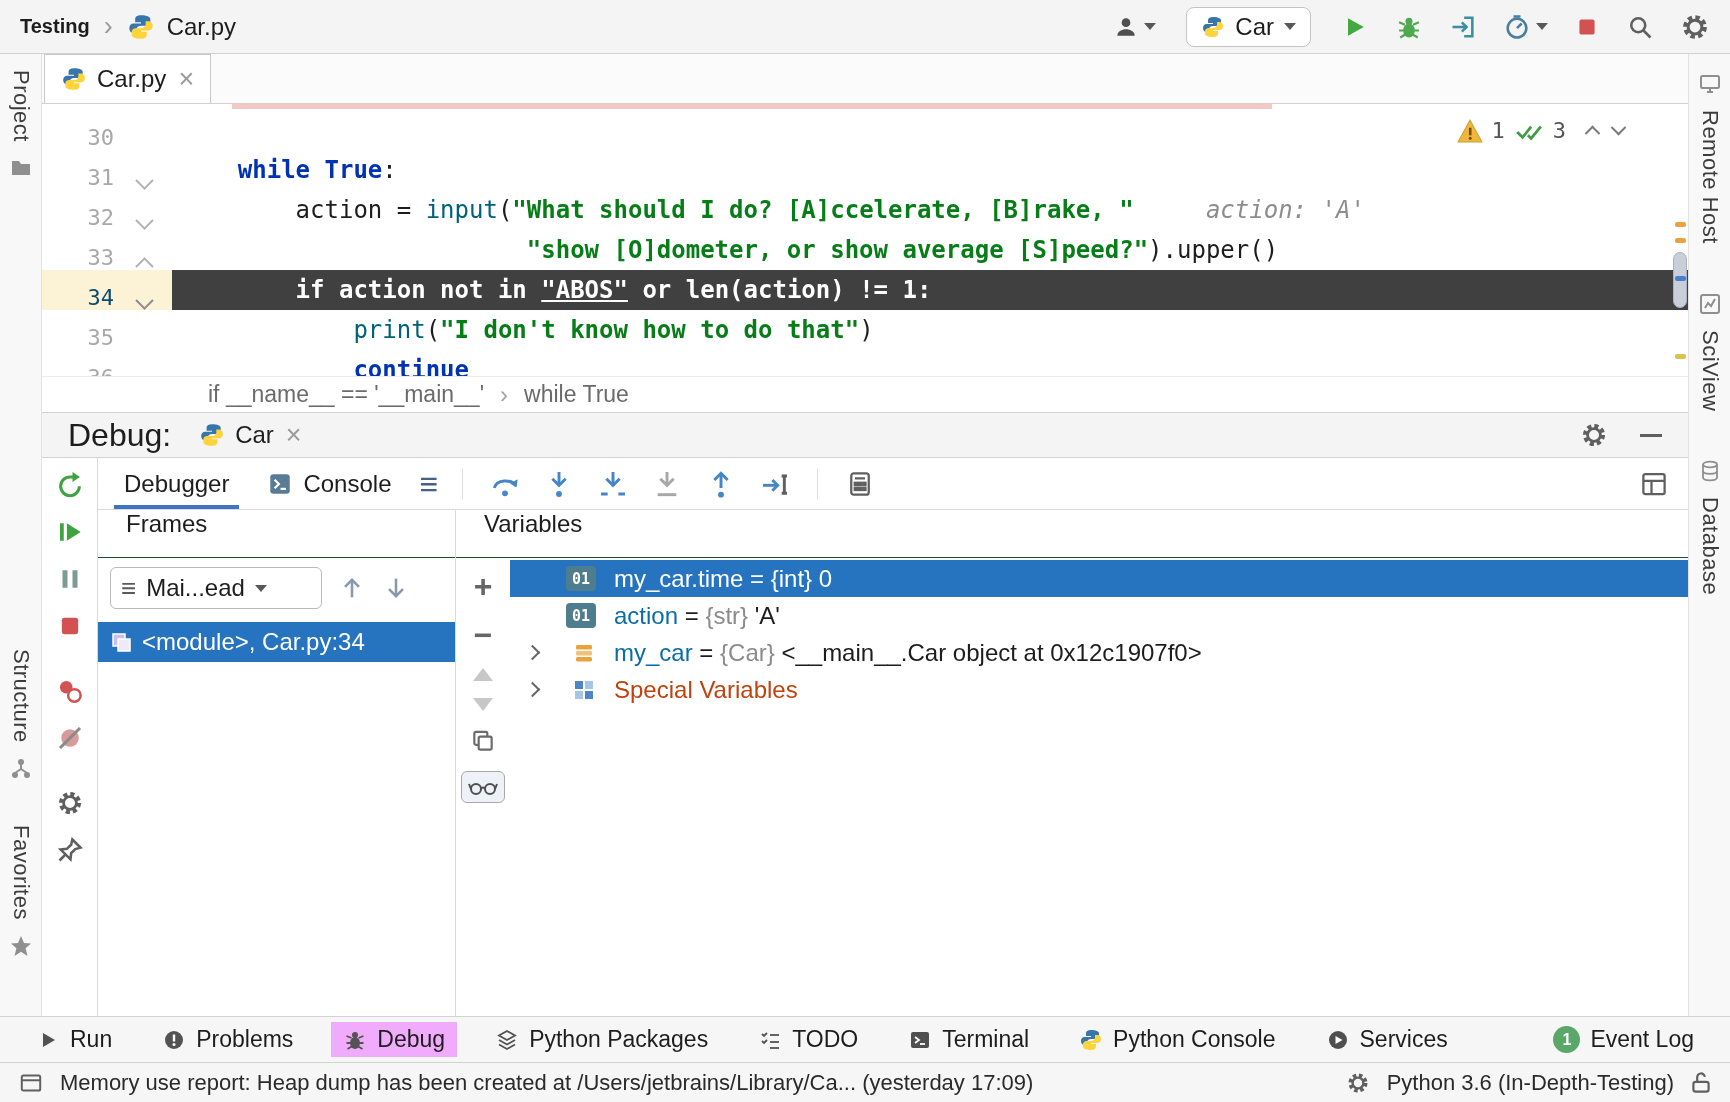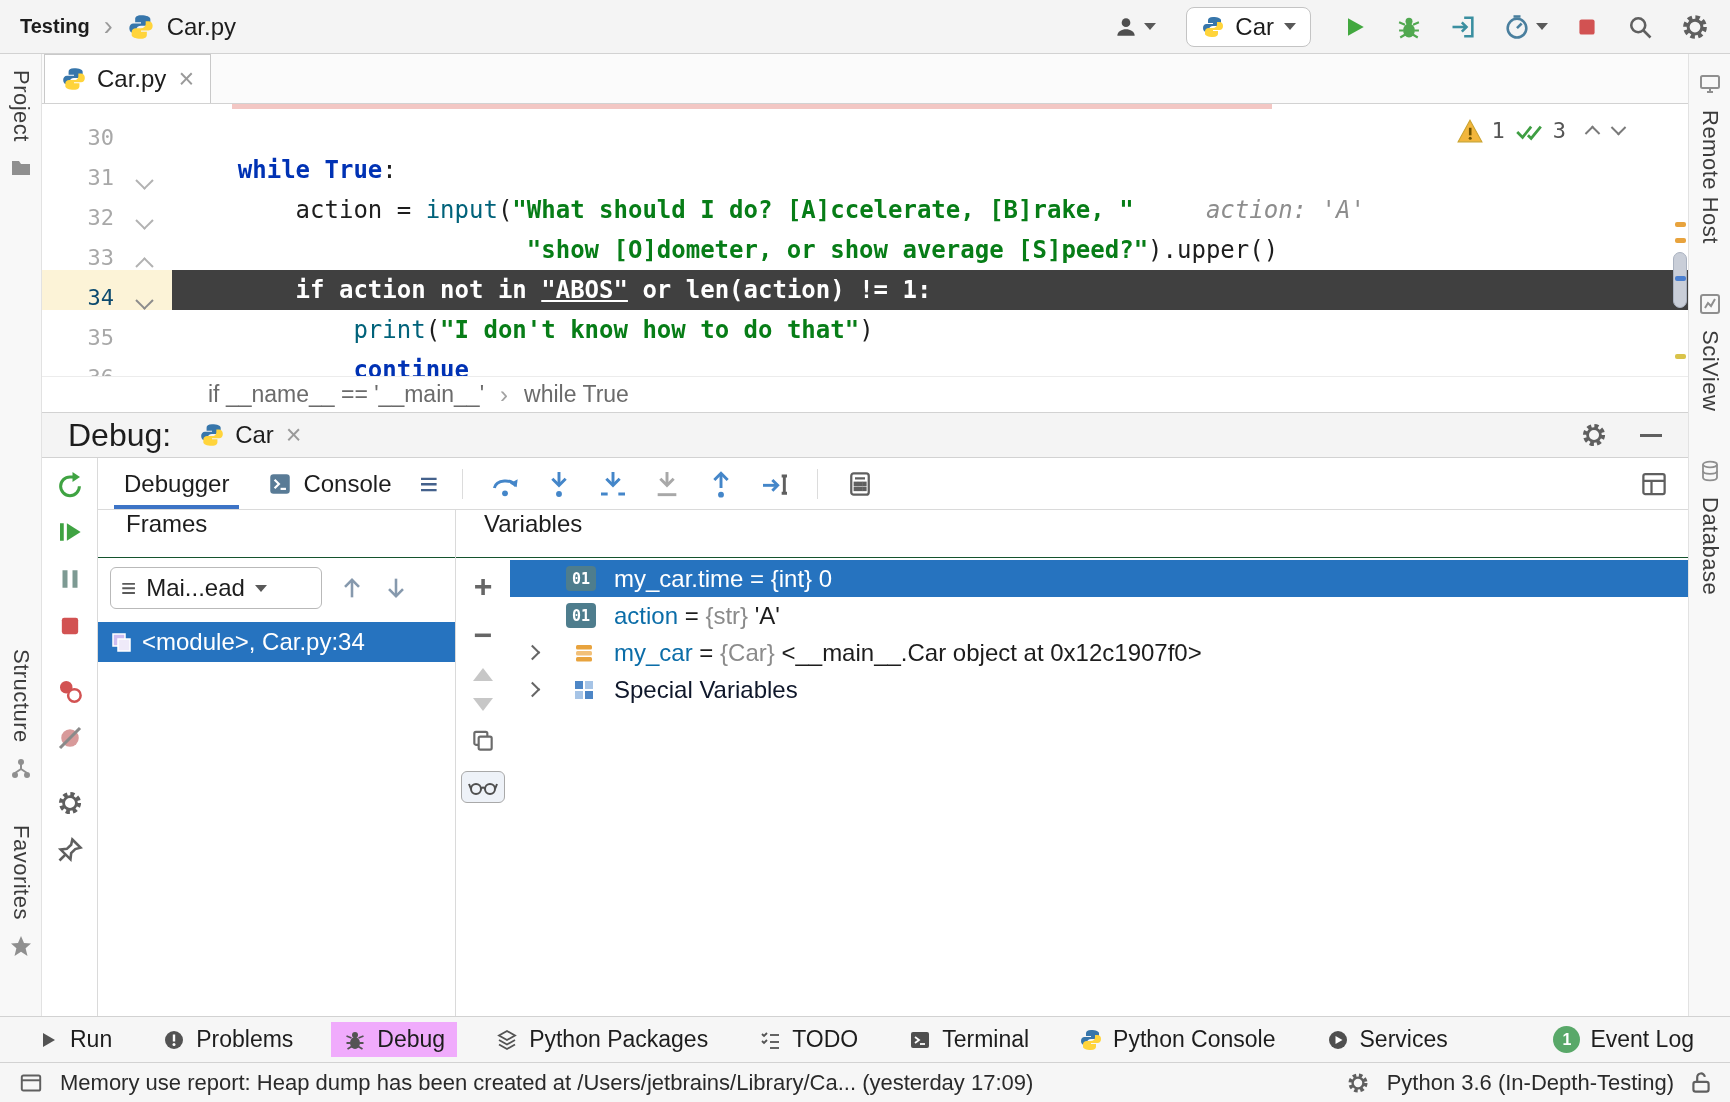--- a/index.html
+++ b/index.html
@@ -114,21 +114,21 @@
   .vars-list{flex:1;padding-top:2px}
   .var-row{height:37px;display:flex;align-items:center;padding-left:8px;font-size:24px;white-space:pre}
   .var-row.selected{background:#2673bf}
   .var-row.selected *{color:#fff !important}
   .chev{width:28px;height:28px;display:flex;align-items:center;justify-content:center;flex:none}
   .chev::before{content:"";width:9px;height:9px;border-right:2.5px solid #666;border-bottom:2.5px solid #666;transform:rotate(-45deg)}
   .chev.hidden::before{display:none}
   .vico{width:32px;display:flex;justify-content:flex-end;margin:0 18px;flex:none}
   .vico01{height:25px;width:30px;background:#4e7d8d;border-radius:4px;color:#fff;font-size:15px;font-weight:bold;display:flex;align-items:center;justify-content:center;font-family:"DejaVu Sans Mono",monospace}
   .vname{color:#0b6da8}
-  .vplain{color:#0f172a}
+  .vplain{color:#c2410c}
   .veq,.vval{color:#1d1d1d}
   .vtype{color:#8b8b8b}
 
   
   .twbar{height:46px;background:#f6f6f6;border-top:1px solid #d2d2d2;display:flex;align-items:center;padding:0 24px;gap:26px;flex:none}
   .twb{display:flex;align-items:center;gap:10px;padding:4px 12px;font-size:23px}
   .twb.active{background:#f0abfc}
   .twb.push{margin-left:auto}
   .twb-ico{display:flex;align-items:center;justify-content:center}
   .twb-ico.badge{width:27px;height:27px;border-radius:50%;background:#59a869;color:#fff;font-size:16px;font-weight:bold}

